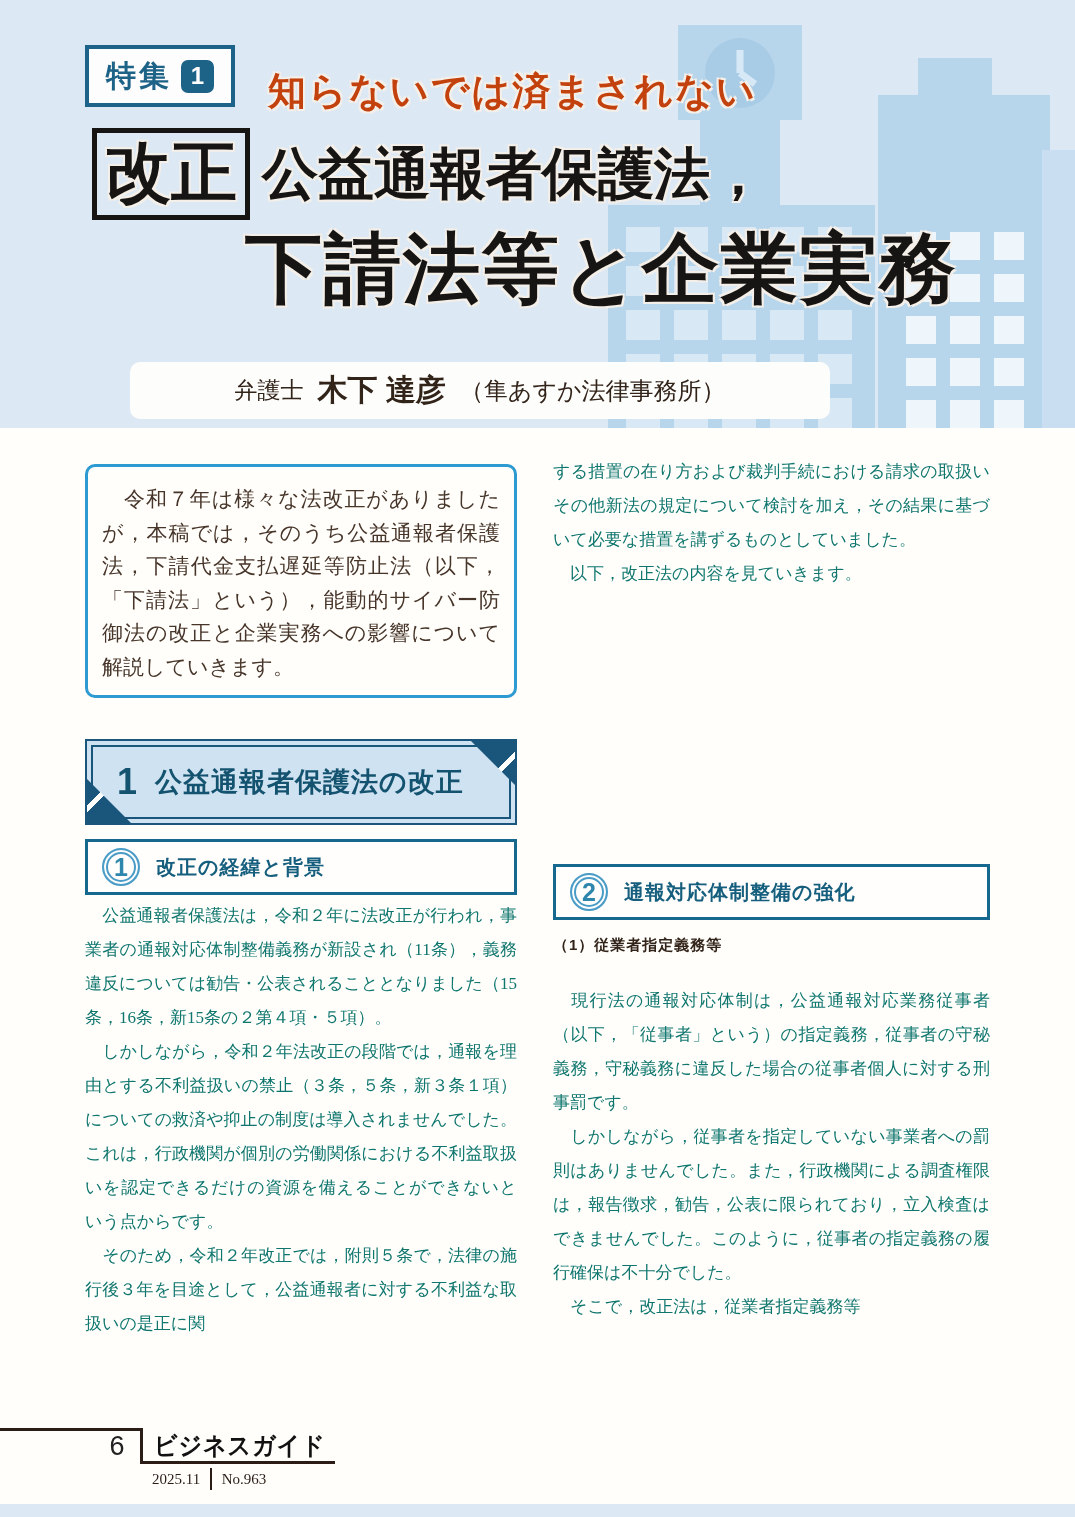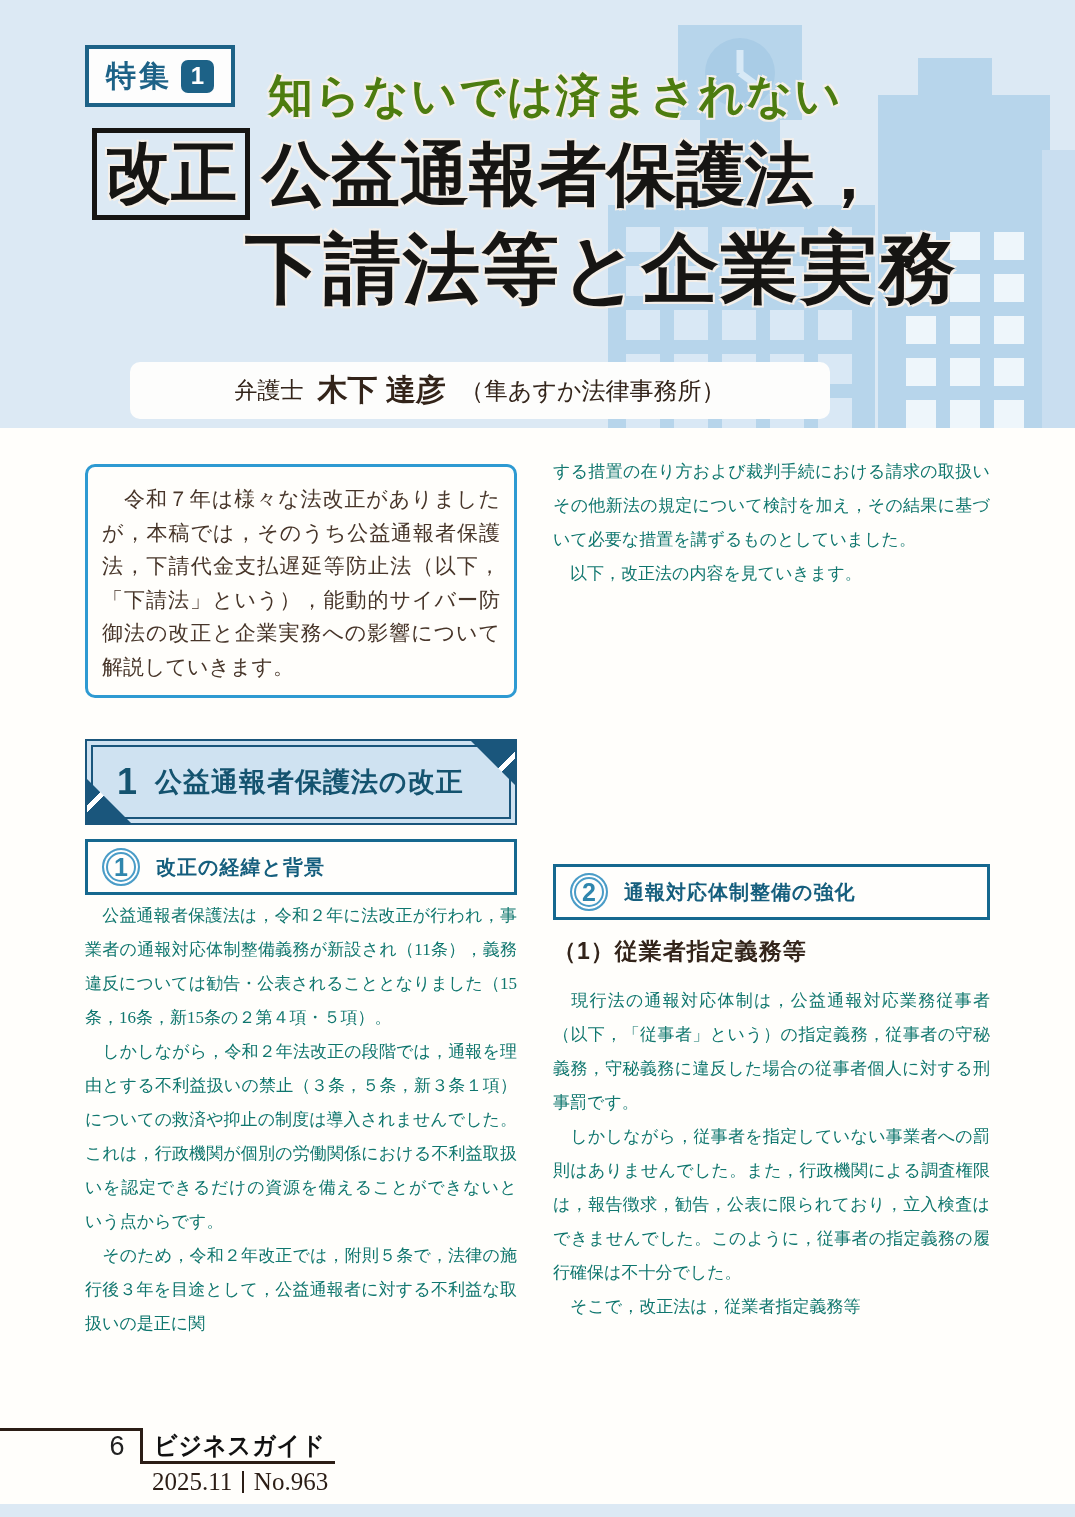--- a/index.html
+++ b/index.html
@@ -21,27 +21,27 @@
   .clock-wrap{position:absolute;left:678px;top:25px;width:124px;height:95px;background:#b7d5eb;
       display:flex;align-items:center;justify-content:center;}
 
   .feature-badge{position:absolute;left:85px;top:45px;width:150px;height:62px;background:#fdfdfd;
       border:4px solid #1d6287;box-sizing:border-box;display:flex;align-items:center;justify-content:center;gap:9px;
       font-family:"Liberation Sans","DejaVu Sans",sans-serif;font-weight:800;font-size:30px;color:#1d6287;letter-spacing:3px;}
   .feature-num{width:33px;height:33px;background:#1d6287;color:#fff;border-radius:7px;display:flex;
       align-items:center;justify-content:center;font-size:24px;letter-spacing:0;}
 
   .title-sub{position:absolute;left:268px;top:66px;font-family:"Liberation Sans","DejaVu Sans",sans-serif;
-      font-weight:900;font-size:45px;color:#4d7c0f;letter-spacing:2px;
+      font-weight:900;font-size:38px;color:#c2410c;letter-spacing:2px;
       text-shadow:2px 2px 0 #f4efe9,-2px -2px 0 #f4efe9,2px -2px 0 #f4efe9,-2px 2px 0 #f4efe9;}
   .title-row1{position:absolute;left:92px;top:128px;display:flex;align-items:center;gap:12px;
       font-family:"Liberation Sans","DejaVu Sans",sans-serif;font-weight:900;color:#161513;
       text-shadow:2px 2px 0 #f4efe9,-2px -2px 0 #f4efe9,2px -2px 0 #f4efe9,-2px 2px 0 #f4efe9;}
   .title-boxed{font-size:66px;line-height:1;border:5px solid #161513;padding:6px 8px 10px 8px;}
-  .title-big{font-size:69px;line-height:1;letter-spacing:0px;}
+  .title-big{font-size:56px;line-height:1;letter-spacing:0px;}
   .title-row2{position:absolute;left:245px;top:230px;font-family:"Liberation Sans","DejaVu Sans",sans-serif;
       font-weight:900;font-size:77px;line-height:1;color:#161513;letter-spacing:2px;
       text-shadow:2px 2px 0 #f4efe9,-2px -2px 0 #f4efe9,2px -2px 0 #f4efe9,-2px 2px 0 #f4efe9;}
 
   .author-bar{position:absolute;left:130px;top:362px;width:700px;height:57px;background:#fdfdfc;border-radius:10px;
       display:flex;align-items:center;justify-content:center;gap:14px;color:#33241a;}
   .author-prefix{font-size:23px;}
   .author-name{font-family:"Liberation Sans","DejaVu Sans",sans-serif;font-weight:700;font-size:30px;}
   .author-affil{font-size:24px;}
 
@@ -70,30 +70,30 @@
 
   .sub-box{position:absolute;height:56px;box-sizing:border-box;background:#fffefc;border:3px solid #16688f;
       display:flex;align-items:center;gap:16px;padding-left:14px;}
   .sub-circle{width:38px;height:38px;border-radius:50%;border:2px solid #4a9cc7;box-sizing:border-box;
       box-shadow:inset 0 0 0 2px #ffffff, inset 0 0 0 4px #4a9cc7;
       display:flex;align-items:center;justify-content:center;
       font-family:"Liberation Sans","DejaVu Sans",sans-serif;font-weight:700;font-size:25px;color:#2f86ad;}
   .sub-title{font-family:"Liberation Sans","DejaVu Sans",sans-serif;font-weight:800;font-size:20px;color:#155e7d;letter-spacing:1px;}
 
   .bold-heading{position:absolute;left:553px;top:936px;font-family:"Liberation Sans","DejaVu Sans",sans-serif;
-      font-weight:800;font-size:23px;color:#33241a;letter-spacing:1px;}
+      font-weight:800;font-size:15px;color:#33241a;letter-spacing:1px;}
 
   
   .f-line{position:absolute;background:#2b1d15;}
   .footer-page{position:absolute;left:94px;top:1431px;width:46px;text-align:center;
       font-family:"Liberation Sans","DejaVu Sans",sans-serif;font-size:27px;color:#222;}
   .footer-logo{position:absolute;left:154px;top:1430px;font-family:"Liberation Sans","DejaVu Sans",sans-serif;
       font-weight:900;font-size:23px;color:#111;letter-spacing:1px;transform:scaleY(1.08);}
   .footer-issue{position:absolute;left:152px;top:1468px;display:flex;align-items:center;gap:10px;
-      font-size:25px;color:#2b1d15;text-align:center;}
+      font-size:15px;color:#2b1d15;text-align:center;}
   .footer-issue .bar{width:1.5px;height:22px;background:#2b1d15;}
   .bottom-strip{position:absolute;left:0;bottom:0;width:1075px;height:13px;background:#dce9f4;}
 </style>
 </head>
 <body>
 
 <div class="page">
 
   <div class="header">
 

